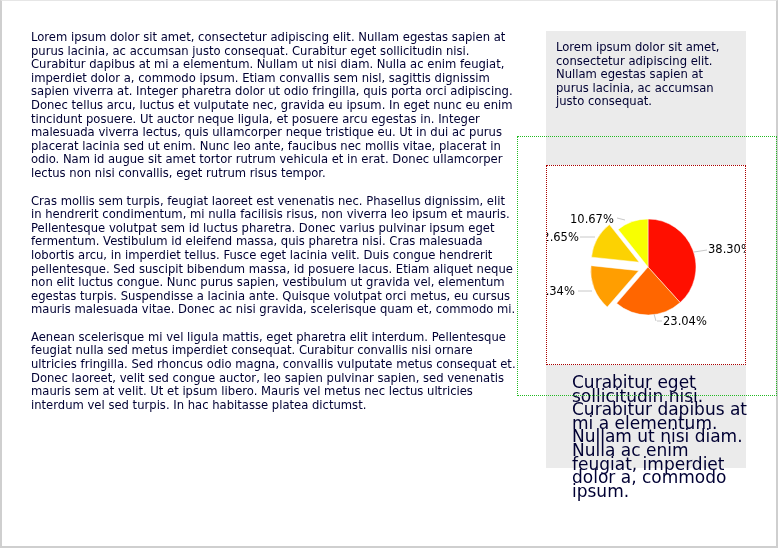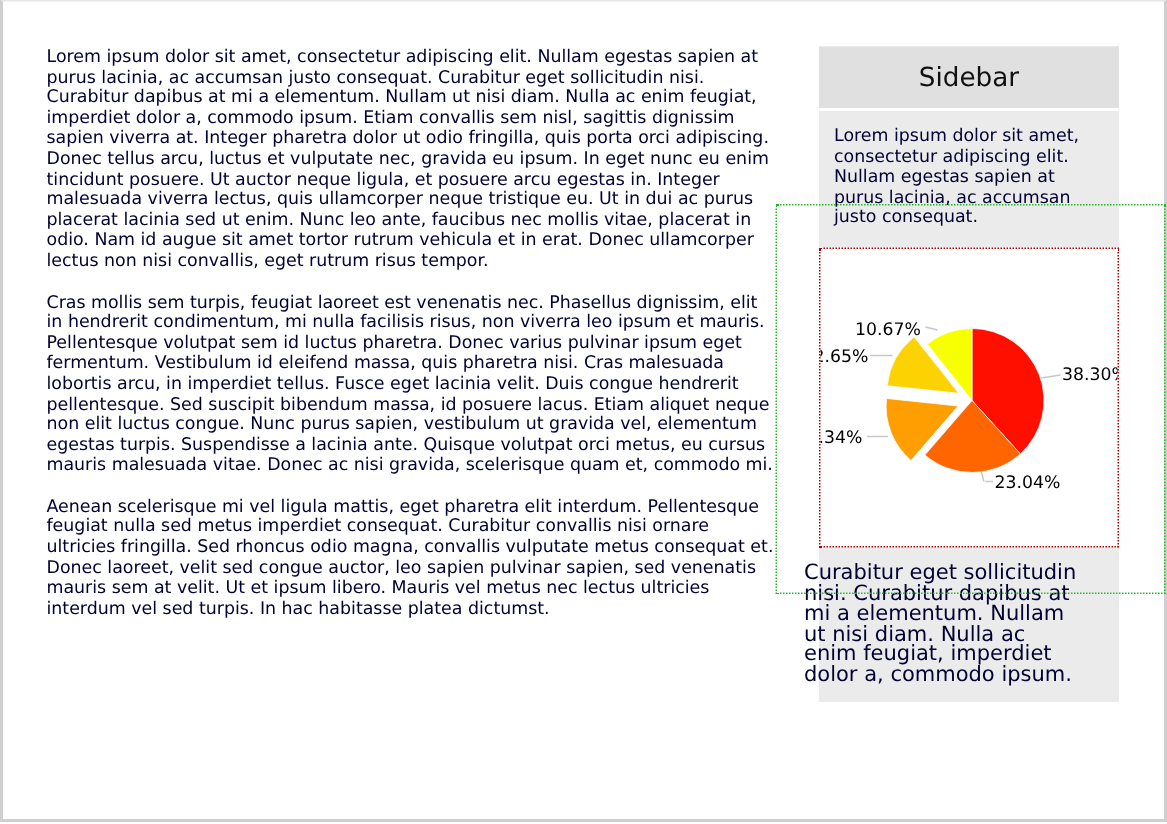--- a/index.html
+++ b/index.html
@@ -31,39 +31,38 @@
   }
   .chart-box {
     position: absolute; left: 546px; top: 165px; width: 198px; height: 198px;
     border: 1px dotted #aa0000; background: #ffffff;
   }
   .green-box {
     position: absolute; left: 517px; top: 136px; width: 258px; height: 258px;
     border: 1px dotted #22bb22; pointer-events: none;
   }
   .sidebar-text2 {
-    position: absolute; left: 536px; top: 376px; width: 184px;
-    font-size: 14px; line-height: 13.6px; color: #000033;
+    position: absolute; left: 572px; top: 376px; width: 184px;
+    font-size: 17px; line-height: 13.6px; color: #000033;
   }
   .pie-svg { position: absolute; left: 0; top: 0; }
   .pie-label { font-family: "DejaVu Sans", sans-serif; font-size: 11.5px; fill: #000; }
 </style>
 </head>
 <body>
 
 <div class="frame"></div>
 
 <div class="main">
   <p>Lorem ipsum dolor sit amet, consectetur adipiscing elit. Nullam egestas sapien at purus lacinia, ac accumsan justo consequat. Curabitur eget sollicitudin nisi. Curabitur dapibus at mi a elementum. Nullam ut nisi diam. Nulla ac enim feugiat, imperdiet dolor a, commodo ipsum. Etiam convallis sem nisl, sagittis dignissim sapien viverra at. Integer pharetra dolor ut odio fringilla, quis porta orci adipiscing. Donec tellus arcu, luctus et vulputate nec, gravida eu ipsum. In eget nunc eu enim tincidunt posuere. Ut auctor neque ligula, et posuere arcu egestas in. Integer malesuada viverra lectus, quis ullamcorper neque tristique eu. Ut in dui ac purus placerat lacinia sed ut enim. Nunc leo ante, faucibus nec mollis vitae, placerat in odio. Nam id augue sit amet tortor rutrum vehicula et in erat. Donec ullamcorper lectus non nisi convallis, eget rutrum risus tempor.</p>
   <p>Cras mollis sem turpis, feugiat laoreet est venenatis nec. Phasellus dignissim, elit in hendrerit condimentum, mi nulla facilisis risus, non viverra leo ipsum et mauris. Pellentesque volutpat sem id luctus pharetra. Donec varius pulvinar ipsum eget fermentum. Vestibulum id eleifend massa, quis pharetra nisi. Cras malesuada lobortis arcu, in imperdiet tellus. Fusce eget lacinia velit. Duis congue hendrerit pellentesque. Sed suscipit bibendum massa, id posuere lacus. Etiam aliquet neque non elit luctus congue. Nunc purus sapien, vestibulum ut gravida vel, elementum egestas turpis. Suspendisse a lacinia ante. Quisque volutpat orci metus, eu cursus mauris malesuada vitae. Donec ac nisi gravida, scelerisque quam et, commodo mi.</p>
   <p>Aenean scelerisque mi vel ligula mattis, eget pharetra elit interdum. Pellentesque feugiat nulla sed metus imperdiet consequat. Curabitur convallis nisi ornare ultricies fringilla. Sed rhoncus odio magna, convallis vulputate metus consequat et. Donec laoreet, velit sed congue auctor, leo sapien pulvinar sapien, sed venenatis mauris sem at velit. Ut et ipsum libero. Mauris vel metus nec lectus ultricies interdum vel sed turpis. In hac habitasse platea dictumst.</p>
 </div>
 
 <div class="sidebar">
-  <div class="sidebar-header">Sidebar</div>
   <div class="sidebar-text">Lorem ipsum dolor sit amet, consectetur adipiscing elit. Nullam egestas sapien at purus lacinia, ac accumsan justo consequat.</div>
 </div>
 
 <div class="chart-box">
   <svg class="pie-svg" width="198" height="198" viewBox="0 0 198 198">
     <g transform="translate(101,101)">
 
       <path d="M0,0 L0,-48 A48,48 0 0,1 32.2,35.6 Z" fill="#FF0F00" stroke="#ffffff" stroke-width="0.5"></path>
 
       <path d="M0,0 L32.2,35.6 A48,48 0 0,1 -31.4,36.3 Z" fill="#FF6600" stroke="#ffffff" stroke-width="0.5"></path>

